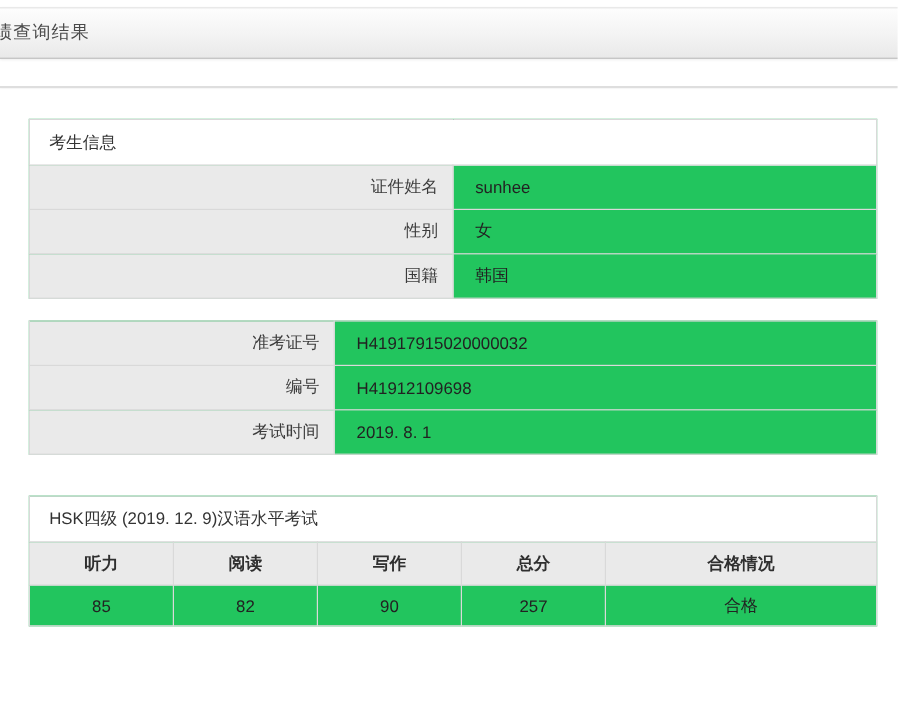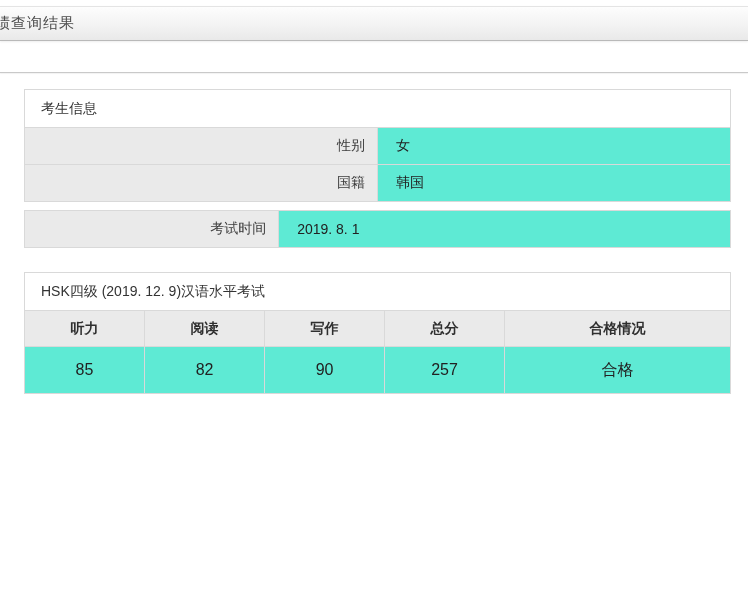--- a/index.html
+++ b/index.html
@@ -9,21 +9,21 @@
     position: relative;
     overflow: hidden;
     font-family: "Liberation Sans", "DejaVu Sans", sans-serif;
     color: #333;
   }
 
   
   .header-bar {
     position: absolute;
     top: 6px; left: 0; right: 0;
-    height: 35px;
+    height: 43px;
     background: linear-gradient(to bottom, #fdfdfd 0%, #f3f3f3 55%, #e9e9e9 100%);
     border-top: 1px solid #e4e4e4;
     border-bottom: 1px solid #b9b9b9;
     box-shadow: 0 1px 2px rgba(0,0,0,0.07);
     overflow: hidden;
     display: flex;
     align-items: center;
   }
   .header-bar .title {
     font-size: 15px;
@@ -45,23 +45,24 @@
   
   .content {
     position: absolute;
     top: 89px; left: 24px;
     width: 707px;
   }
 
   table {
     width: 100%;
     border-collapse: collapse;
-    background: #5eead4;
+    background: #22c55e;
     border: 1px solid #c5c5c5;
     table-layout: fixed;
+    margin-top: 10px;
   }
   td, th {
     border: 1px solid #d9d9d9;
     font-size: 14px;
     font-weight: normal;
     color: #333;
   }
 
   
   .section-title-cell {
@@ -92,23 +93,23 @@
 
   
   .score-table th.col-head {
     height: 36px;
     background: #eaeaea;
     font-weight: bold;
     text-align: center;
     color: #2f2f2f;
   }
   .score-table td.score-cell {
-    height: 47px;
+    height: 34px;
     text-align: center;
-    font-size: 16px;
+    font-size: 14px;
     color: #222;
   }
   .score-table col.c-small { width: 17%; }
   .score-table col.c-large { width: 32%; }
 </style>
 </head>
 <body>
 
 <div class="header-bar">
   <span class="title">绩查询结果</span>
@@ -117,34 +118,46 @@
 <div class="separator"></div>
 
 <div class="content">
 
   <table>
     <tbody>
         <tr>
       <td class="section-title-cell" colspan="2">考生信息</td>
     </tr>
     <tr>
+      <td class="label-cell">证件姓名</td>
+      <td class="value-cell">sunhee</td>
+    </tr>
+    <tr>
       <td class="label-cell">性别</td>
       <td class="value-cell">女</td>
     </tr>
     <tr>
       <td class="label-cell">国籍</td>
       <td class="value-cell">韩国</td>
     </tr>
   </tbody>
     </table>
 
   <div class="group-gap"></div>
 
   <table>
     <tbody>
+        <tr>
+      <td class="label-cell">准考证号</td>
+      <td class="value-cell">H41917915020000032</td>
+    </tr>
+    <tr>
+      <td class="label-cell">编号</td>
+      <td class="value-cell">H41912109698</td>
+    </tr>
     <tr>
       <td class="label-cell">考试时间</td>
       <td class="value-cell">2019. 8. 1</td>
     </tr>
   </tbody>
     </table>
 
   <div class="table-gap"></div>
 
   <table class="score-table">

